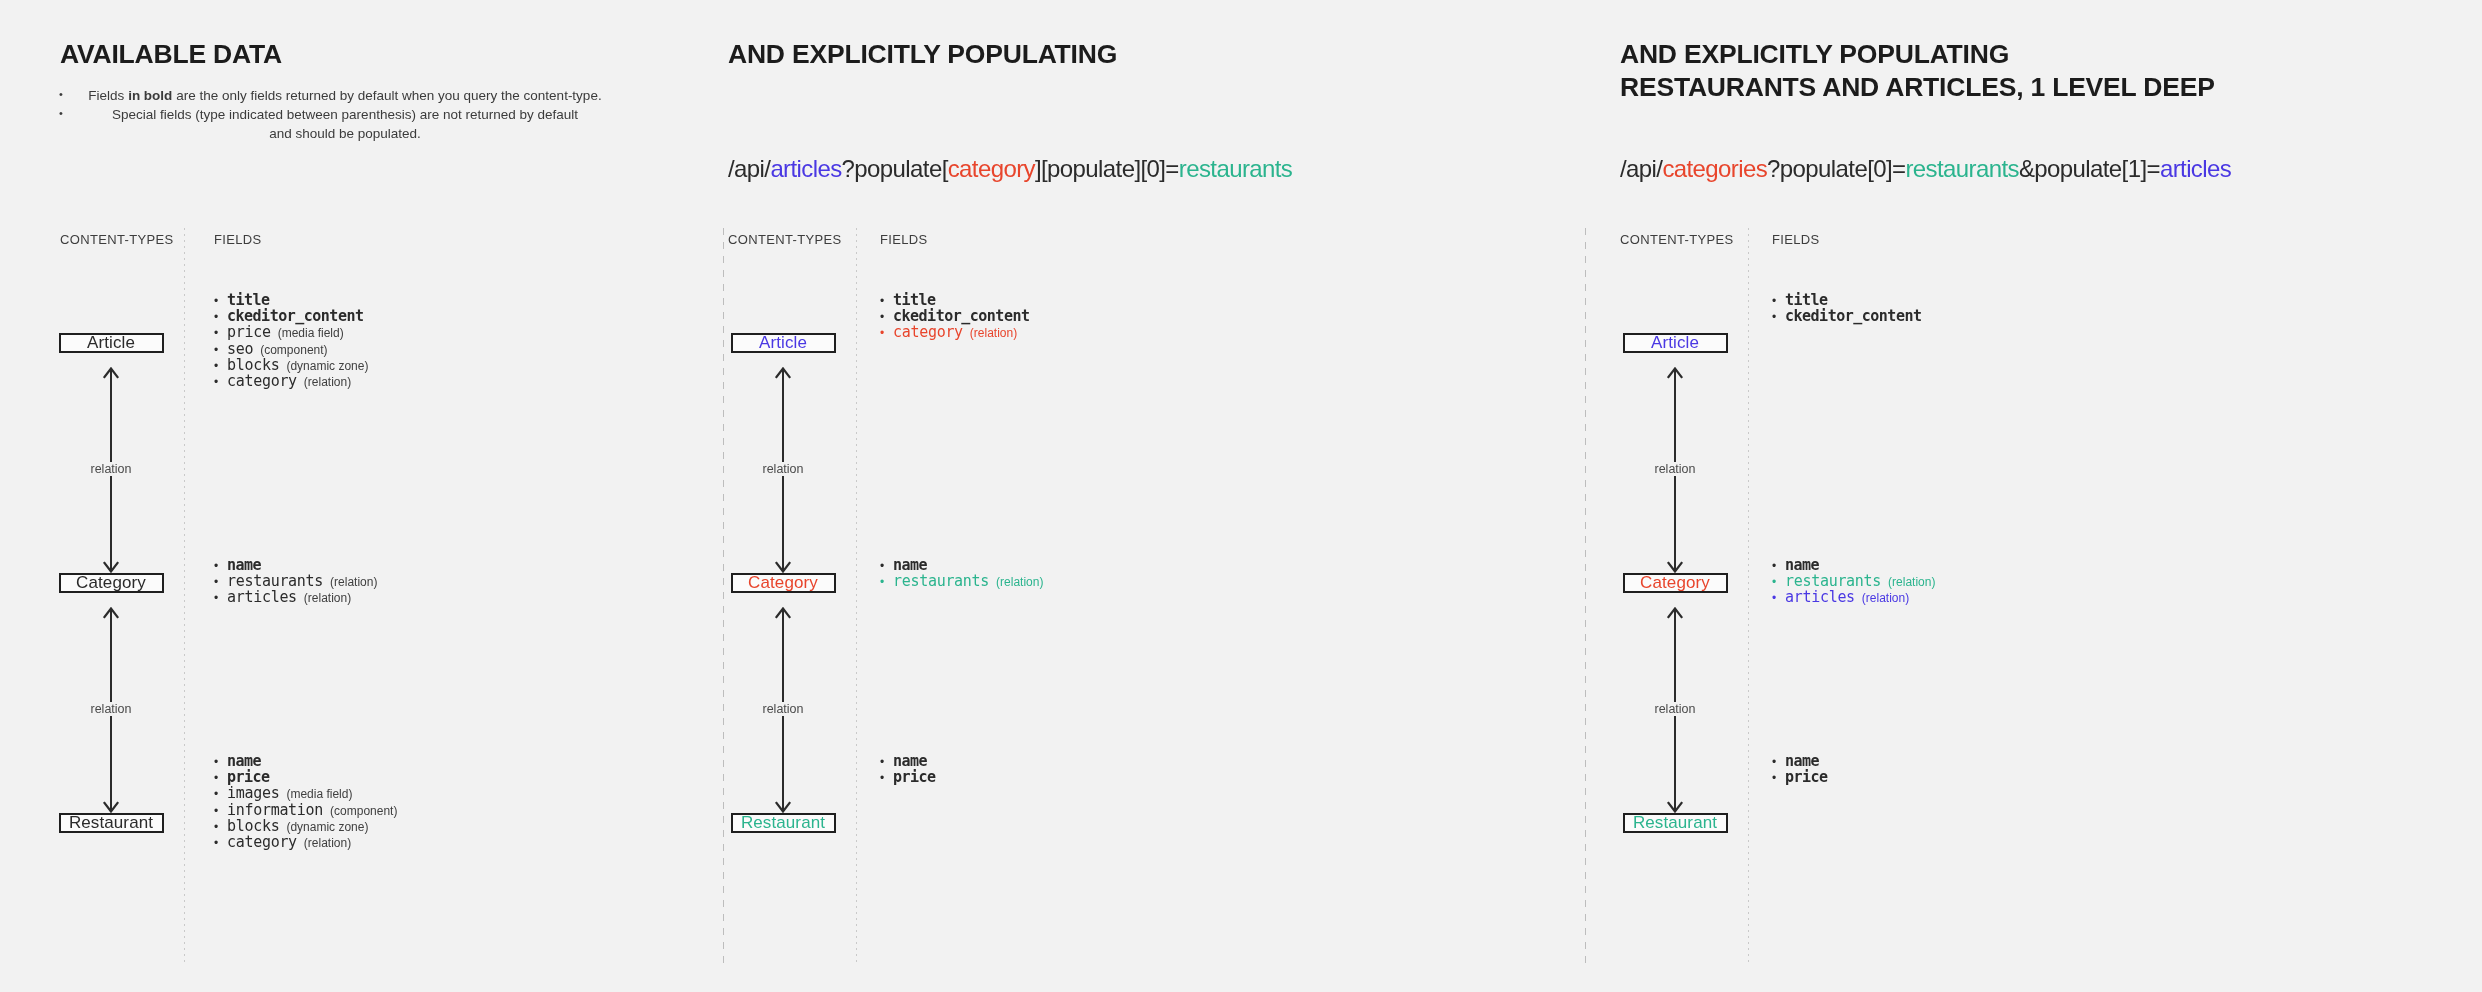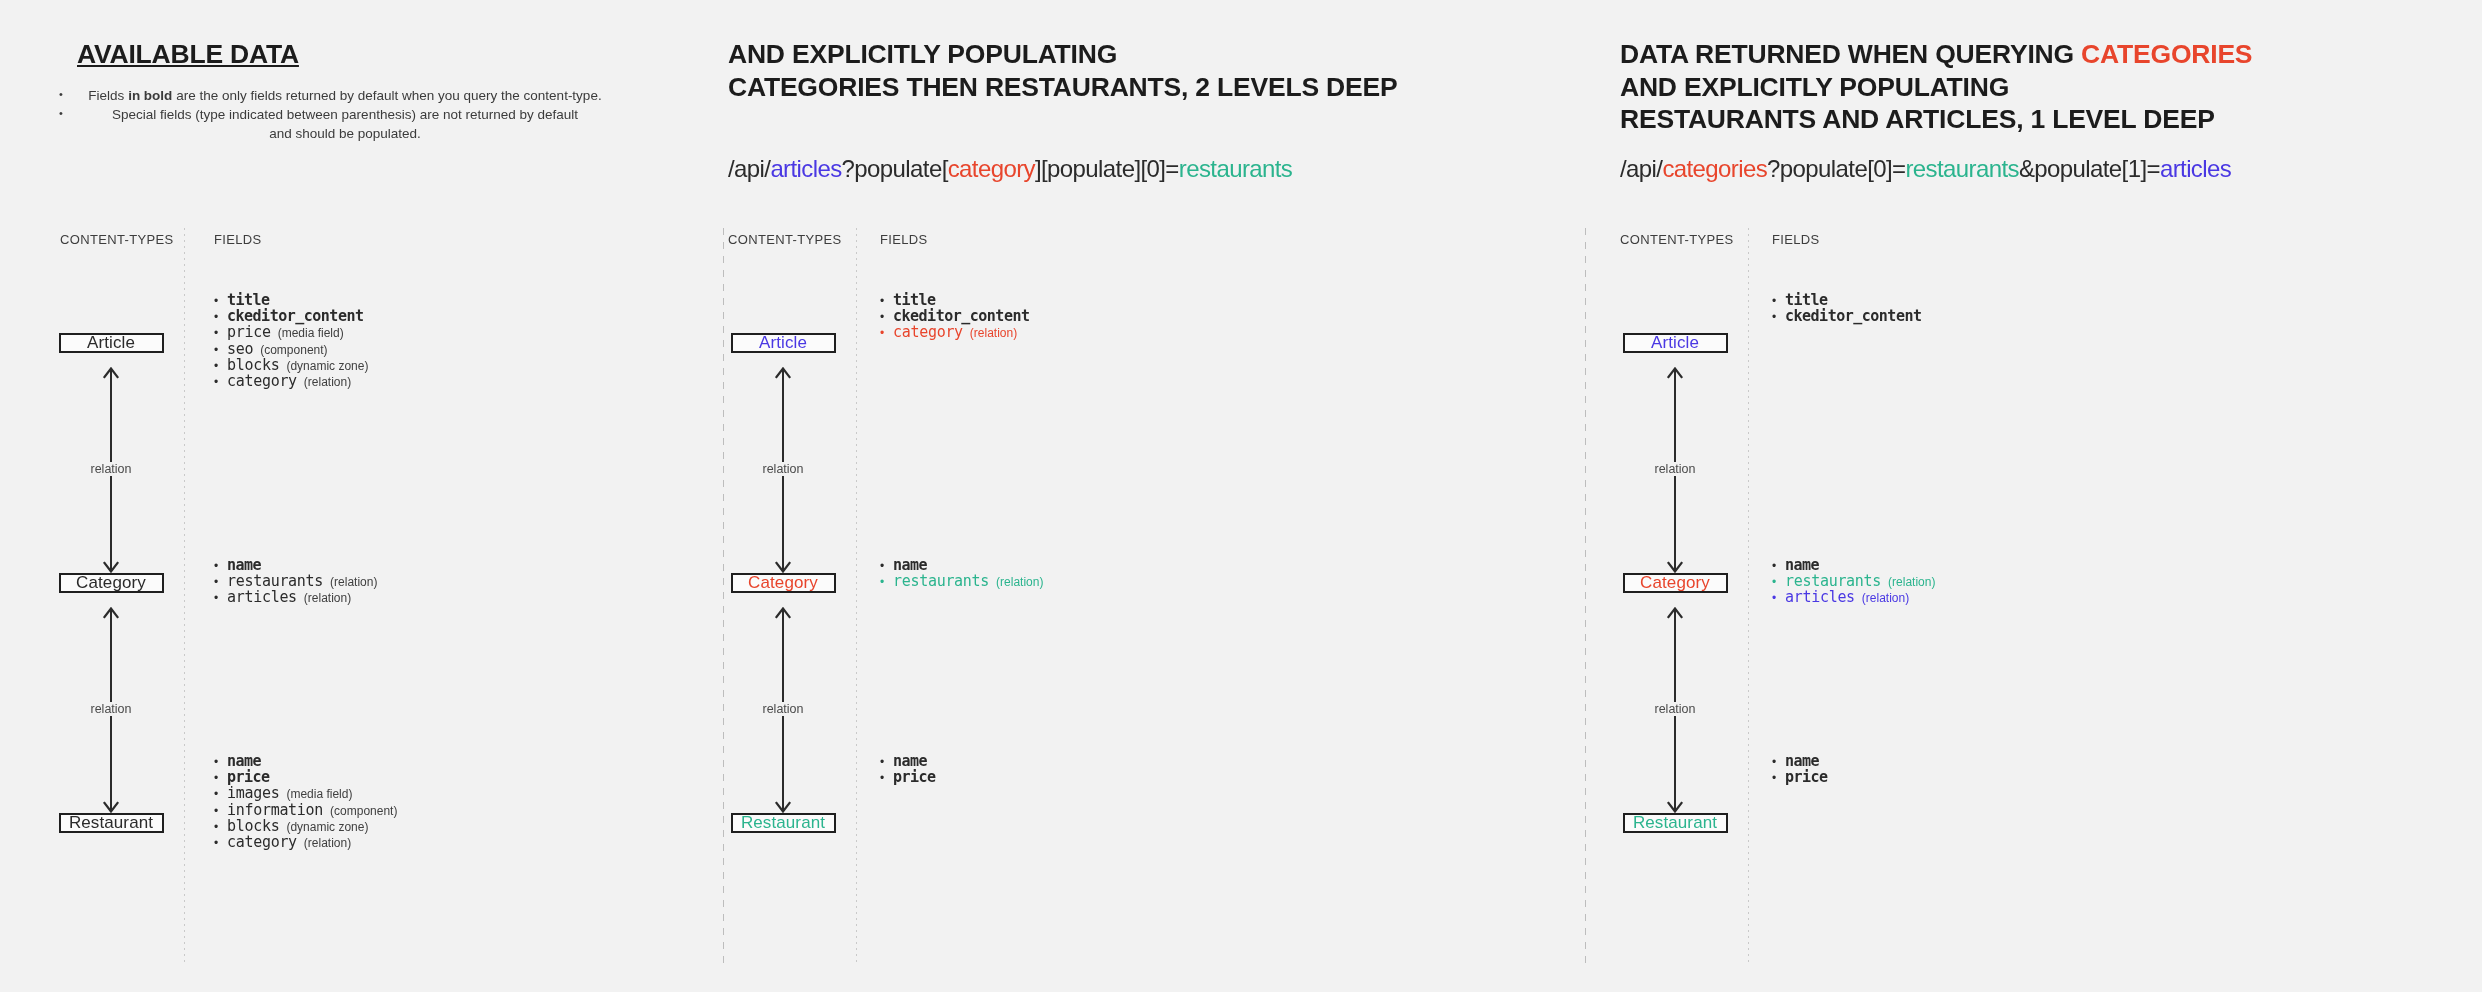--- a/index.html
+++ b/index.html
@@ -121,21 +121,21 @@
   .row-red  .fname, .row-red  .ftype, .row-red  .fbullet { color: #e8452c; }
   .row-teal .fname, .row-teal .ftype, .row-teal .fbullet { color: #2bb48e; }
 </style>
 </head>
 <body>
 
 <div class="page">
   <div class="col-divider" id="divider-1"></div>
   <div class="col-divider" id="divider-2"></div>
   <div id="render-root">
-      <div class="heading" style="left:77px;top:38px;text-decoration:underline;">
+      <div class="heading" style="left:60px;top:38px;">
         <div>AVAILABLE DATA</div>
       </div>
       <div class="subnote" style="left:57px;top:86px;width:560px;">
         <ul>
           <li>Fields <b>in bold</b> are the only fields returned by default when you query the content-type.</li>
           <li>Special fields (type indicated between parenthesis) are not returned by default<br>and should be populated.</li>
         </ul>
       </div>
       <div class="sublabel" style="left:60px;top:232px;">CONTENT-TYPES</div>
       <div class="sublabel" style="left:214px;top:232px;">FIELDS</div>
@@ -236,21 +236,20 @@
           <span class="ftype">(dynamic zone)</span>
         </div>
         <div class="field-row ">
           <span class="fbullet">•</span>
           <span class="fname">category</span>
           <span class="ftype">(relation)</span>
         </div>
       </div>
       <div class="heading" style="left:728px;top:38px;">
         <div>AND EXPLICITLY POPULATING</div>
-        <div>CATEGORIES THEN RESTAURANTS, 2 LEVELS DEEP</div>
       </div>
       <div class="api-url" style="left:728px;top:155px;"><span class="">/api/</span><span class="u-blue">articles</span><span class="">?populate[</span><span class="u-red">category</span><span class="">][populate][0]=</span><span class="u-teal">restaurants</span></div>
       <div class="sublabel" style="left:728px;top:232px;">CONTENT-TYPES</div>
       <div class="sublabel" style="left:880px;top:232px;">FIELDS</div>
       <div class="dot-divider" style="left:856px;"></div>
       <div class="entity-box c-blue" style="left:730.5px;top:333px;">
         <span>Article</span>
       </div>
       <div class="entity-box c-red" style="left:730.5px;top:573px;">
         <span>Category</span>
@@ -304,21 +303,20 @@
         <div class="field-row ">
           <span class="fbullet">•</span>
           <span class="fname bold">name</span>
         </div>
         <div class="field-row ">
           <span class="fbullet">•</span>
           <span class="fname bold">price</span>
         </div>
       </div>
       <div class="heading" style="left:1620px;top:38px;">
-        <div>DATA RETURNED WHEN QUERYING <span class="hl-red">CATEGORIES</span></div>
         <div>AND EXPLICITLY POPULATING</div>
         <div>RESTAURANTS AND ARTICLES, 1 LEVEL DEEP</div>
       </div>
       <div class="api-url" style="left:1620px;top:155px;"><span class="">/api/</span><span class="u-red">categories</span><span class="">?populate[0]=</span><span class="u-teal">restaurants</span><span class="">&amp;populate[1]=</span><span class="u-blue">articles</span></div>
       <div class="sublabel" style="left:1620px;top:232px;">CONTENT-TYPES</div>
       <div class="sublabel" style="left:1772px;top:232px;">FIELDS</div>
       <div class="dot-divider" style="left:1748px;"></div>
       <div class="entity-box c-blue" style="left:1622.5px;top:333px;">
         <span>Article</span>
       </div>

